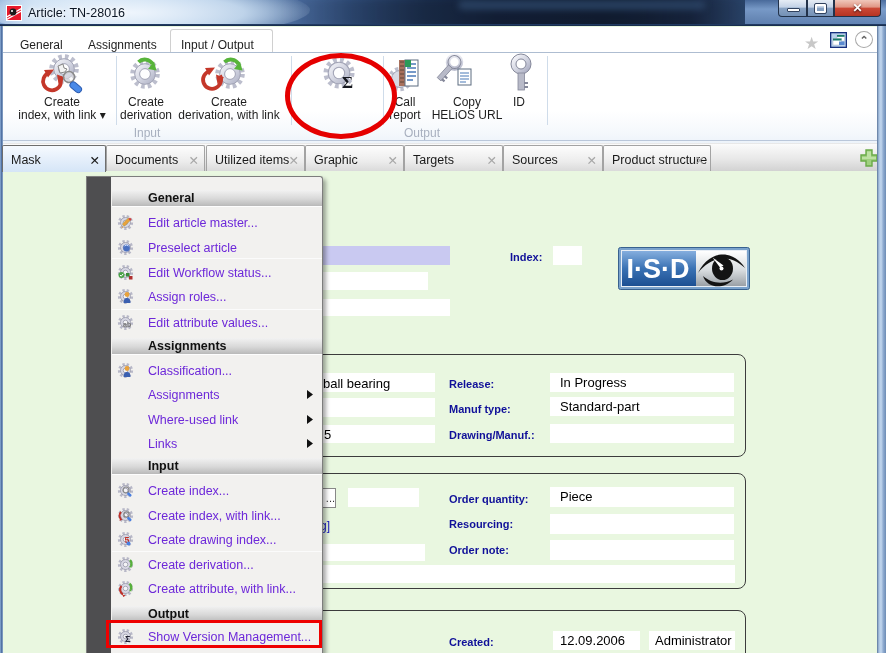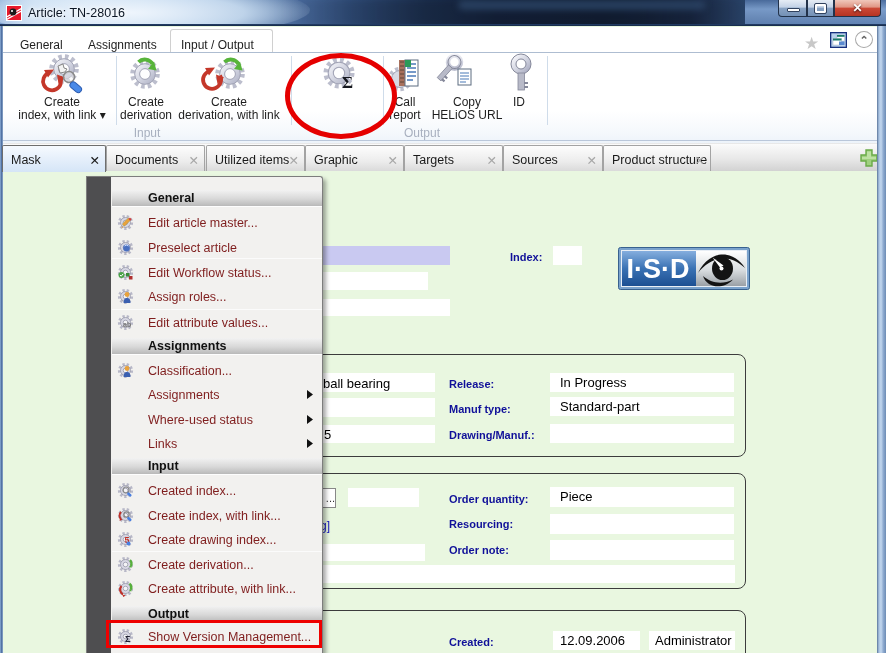--- a/index.html
+++ b/index.html
@@ -64,21 +64,21 @@
   background:linear-gradient(90deg,#5a7499 0%,#a9c3e2 22%,#c3d7ee 45%,#8fabd0 70%,#6d8cb4 100%); }
 #edge-l { left:0; top:26px; width:3px; height:627px;
   background:linear-gradient(90deg,#8fb0d8 0%,#47679a 60%,#9db8d8 100%); }
 
 #menu { left:86px; top:176px; width:237px; height:478px; background:#f2f1ef; overflow:hidden;
   border:1px solid #7d7d7d; border-bottom:none; box-shadow:3px 3px 4px rgba(0,0,0,.35); border-radius:0 3px 0 0; }
 #menu-side { position:absolute; left:0; top:0; width:24px; height:477px; background:#4e4e50; }
 .mhead { position:absolute; left:25px; width:210px; height:17px;
   background:linear-gradient(180deg,#f2f2f2 0%,#d8d8d8 55%,#b9b9b9 100%);
   border-bottom:1px solid #fdfdfd; font-size:12.5px; font-weight:bold; color:#111; line-height:17px; padding-left:36px; }
-.mitem { position:absolute; left:61px; font-size:12.5px; color:#7f1d1d; white-space:nowrap; }
+.mitem { position:absolute; left:61px; font-size:12.5px; color:#6d28d9; white-space:nowrap; }
 .msep { position:absolute; left:25px; width:211px; height:1px; background:#d9d9d9; border-bottom:1px solid #fbfbfb; }
 .micon { position:absolute; left:30px; width:17px; height:17px; }
 .marrow { position:absolute; left:219px; width:8px; height:9px; }
 
 #redellipse { left:285px; top:53px; width:112px; height:86px; border:5px solid #e50000; border-radius:50%; }
 #redrect { left:106px; top:620px; width:216px; height:28px; border:3px solid #ee0000; }
 </style>
 </head>
 <body>
 
@@ -381,37 +381,37 @@
         <circle cx="8.5" cy="8.5" r="5" fill="#d8d8e4" stroke="#9898aa" stroke-width=".8"></circle>
         <circle cx="8.5" cy="8.5" r="2.3" fill="#f4f4f6" stroke="#9898aa" stroke-width=".8"></circle>
         <circle cx="10" cy="6.5" r="2.4" fill="#e8a23c"></circle>
         <path d="M6.5 15 q0-5 3.5-5 q3.5 0 3.5 5 z" fill="#3a5fb0"></path>
       </svg>
       <div class="mitem" style="top:186.5px">Classification...</div>
       <div class="mitem" style="top:210.5px">Assignments</div>
       <svg class="marrow" style="top:213px" viewBox="0 0 8 9">
         <path d="M1 0 L7 4.5 L1 9 Z" fill="#111"></path>
       </svg>
-      <div class="mitem" style="top:235.5px">Where-used status</div>
+      <div class="mitem" style="top:235.5px">Where-used link</div>
       <svg class="marrow" style="top:238px" viewBox="0 0 8 9">
         <path d="M1 0 L7 4.5 L1 9 Z" fill="#111"></path>
       </svg>
       <div class="mitem" style="top:259.5px">Links</div>
       <svg class="marrow" style="top:262px" viewBox="0 0 8 9">
         <path d="M1 0 L7 4.5 L1 9 Z" fill="#111"></path>
       </svg>
       <div class="mhead" style="top:280.5px">Input</div>
       <svg class="micon" viewBox="0 0 17 17" style="top:305px">
         <circle cx="8.5" cy="8.5" r="6" fill="none" stroke="#b8b8c8" stroke-width="3.2" stroke-dasharray="2.2 1.9"></circle>
         <circle cx="8.5" cy="8.5" r="5" fill="#d8d8e4" stroke="#9898aa" stroke-width=".8"></circle>
         <circle cx="8.5" cy="8.5" r="2.3" fill="#f4f4f6" stroke="#9898aa" stroke-width=".8"></circle>
         <circle cx="9" cy="8" r="3" fill="none" stroke="#888" stroke-width="1.2"></circle>
         <rect x="10.5" y="10" width="5" height="2.6" rx="1.3" transform="rotate(40 11 11)" fill="#4a7fe0"></rect>
       </svg>
-      <div class="mitem" style="top:306.5px">Created index...</div>
+      <div class="mitem" style="top:306.5px">Create index...</div>
       <svg class="micon" viewBox="0 0 17 17" style="top:330px">
         <circle cx="8.5" cy="8.5" r="6" fill="none" stroke="#b8b8c8" stroke-width="3.2" stroke-dasharray="2.2 1.9"></circle>
         <circle cx="8.5" cy="8.5" r="5" fill="#d8d8e4" stroke="#9898aa" stroke-width=".8"></circle>
         <circle cx="8.5" cy="8.5" r="2.3" fill="#f4f4f6" stroke="#9898aa" stroke-width=".8"></circle>
         <path d="M4 5 a5 5 0 0 0 0 7" stroke="#c03028" stroke-width="2" fill="none"></path>
         <path d="M3 11 l2.6 1.8 -3 1 z" fill="#c03028"></path>
         <circle cx="9.5" cy="7.5" r="2.6" fill="none" stroke="#888" stroke-width="1.2"></circle>
         <rect x="10.5" y="9.5" width="5" height="2.6" rx="1.3" transform="rotate(40 11 10.5)" fill="#4a7fe0"></rect>
       </svg>
       <div class="mitem" style="top:331.5px">Create index, with link...</div>

